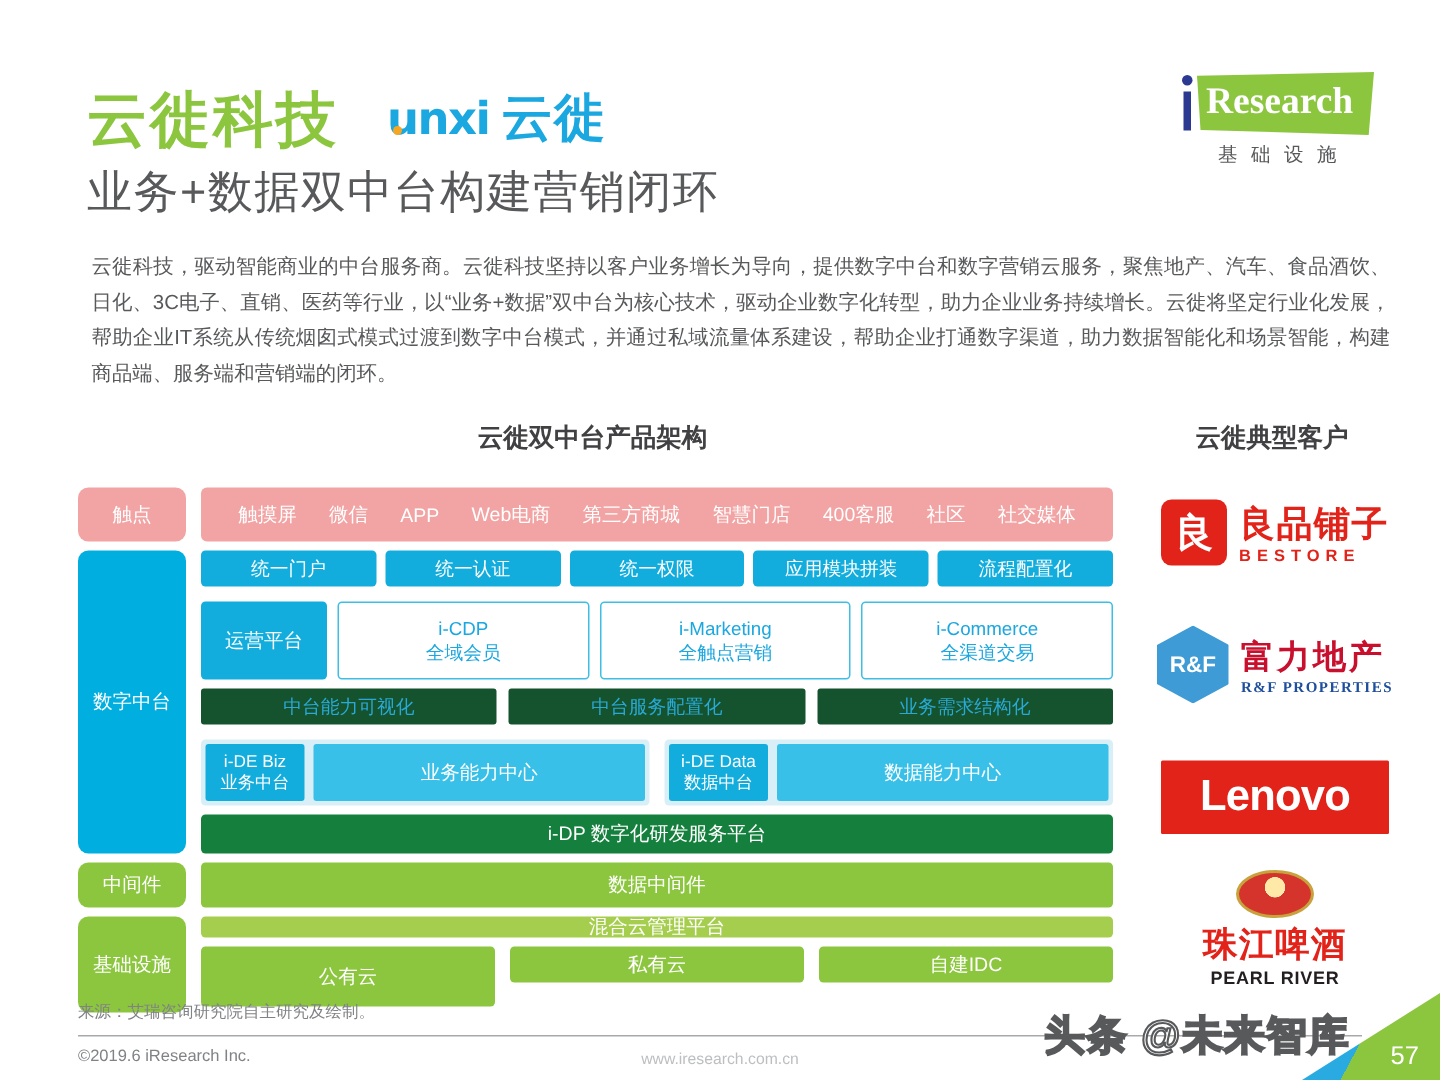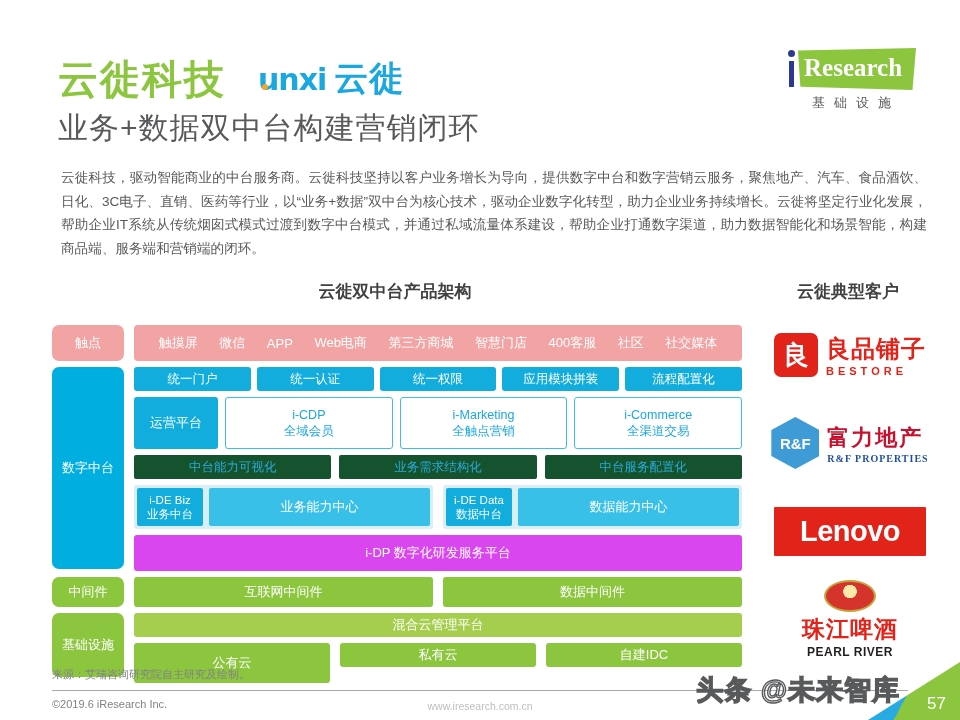--- a/index.html
+++ b/index.html
@@ -141,35 +141,35 @@
     color: #ffffff; font-size: 11.5px; line-height: 14px;
   }
   .de-center {
     flex: 1; margin-left: 6px; background: #38C0E8; border-radius: 2px;
     display: flex; align-items: center; justify-content: center;
     color: #ffffff; font-size: 13px;
   }
 
   
   .dp-bar {
-    flex: 1; background: #d946ef; border-radius: 3px; height: 36px;
+    flex: 1; background: #15803d; border-radius: 3px; height: 26px;
     display: flex; align-items: center; justify-content: center;
     color: #ffffff; font-size: 13px;
   }
 
   
   .green-strip { flex: 1; display: flex; gap: 10px; }
   .green-cell {
     flex: 1; background: #8CC63F; border-radius: 3px; height: 30px;
     display: flex; align-items: center; justify-content: center;
     color: #ffffff; font-size: 13px;
   }
   .infra-wrap { flex: 1; display: flex; flex-direction: column; gap: 6px; }
   .infra-full {
-    background: #A6CE4E; border-radius: 3px; height: 24px;
+    background: #A6CE4E; border-radius: 3px; height: 14px;
     display: flex; align-items: center; justify-content: center;
     color: #ffffff; font-size: 13px;
   }
 
   
   .clients { position: absolute; left: 752px; top: 318px; width: 196px; }
   .client-card {
     height: 74px; margin-bottom: 14px;
     display: flex; align-items: center; justify-content: center;
   }
@@ -320,22 +320,22 @@
           <span>全触点营销</span>
         </div>
         <div class="prod-card">
           <span class="en">i-Commerce</span>
           <span>全渠道交易</span>
         </div>
       </div>
 
       <div class="cap-strip" style="margin-bottom:6px;">
         <div class="cap-cell">中台能力可视化</div>
+        <div class="cap-cell">中台服务配置化</div>
         <div class="cap-cell">业务需求结构化</div>
-        <div class="cap-cell">中台服务配置化</div>
       </div>
 
       <div class="de-strip" style="margin-bottom:6px;">
         <div class="de-group">
           <div class="de-tag">
             <span>i-DE Biz</span>
             <span>业务中台</span>
           </div>
           <div class="de-center">业务能力中心</div>
         </div>
@@ -352,21 +352,20 @@
         <div class="dp-bar">i-DP 数字化研发服务平台</div>
       </div>
 
     </div>
   </div>
 
   <div class="row" style="margin-top:6px;">
     <div class="side-label side-green">中间件</div>
     <div class="row-body">
       <div class="green-strip">
-        <div class="green-cell">互联网中间件</div>
         <div class="green-cell">数据中间件</div>
       </div>
     </div>
   </div>
 
   <div class="row">
     <div class="side-label side-green" style="height:64px;">基础设施</div>
     <div class="row-body">
       <div class="infra-wrap">
         <div class="infra-full">混合云管理平台</div>

